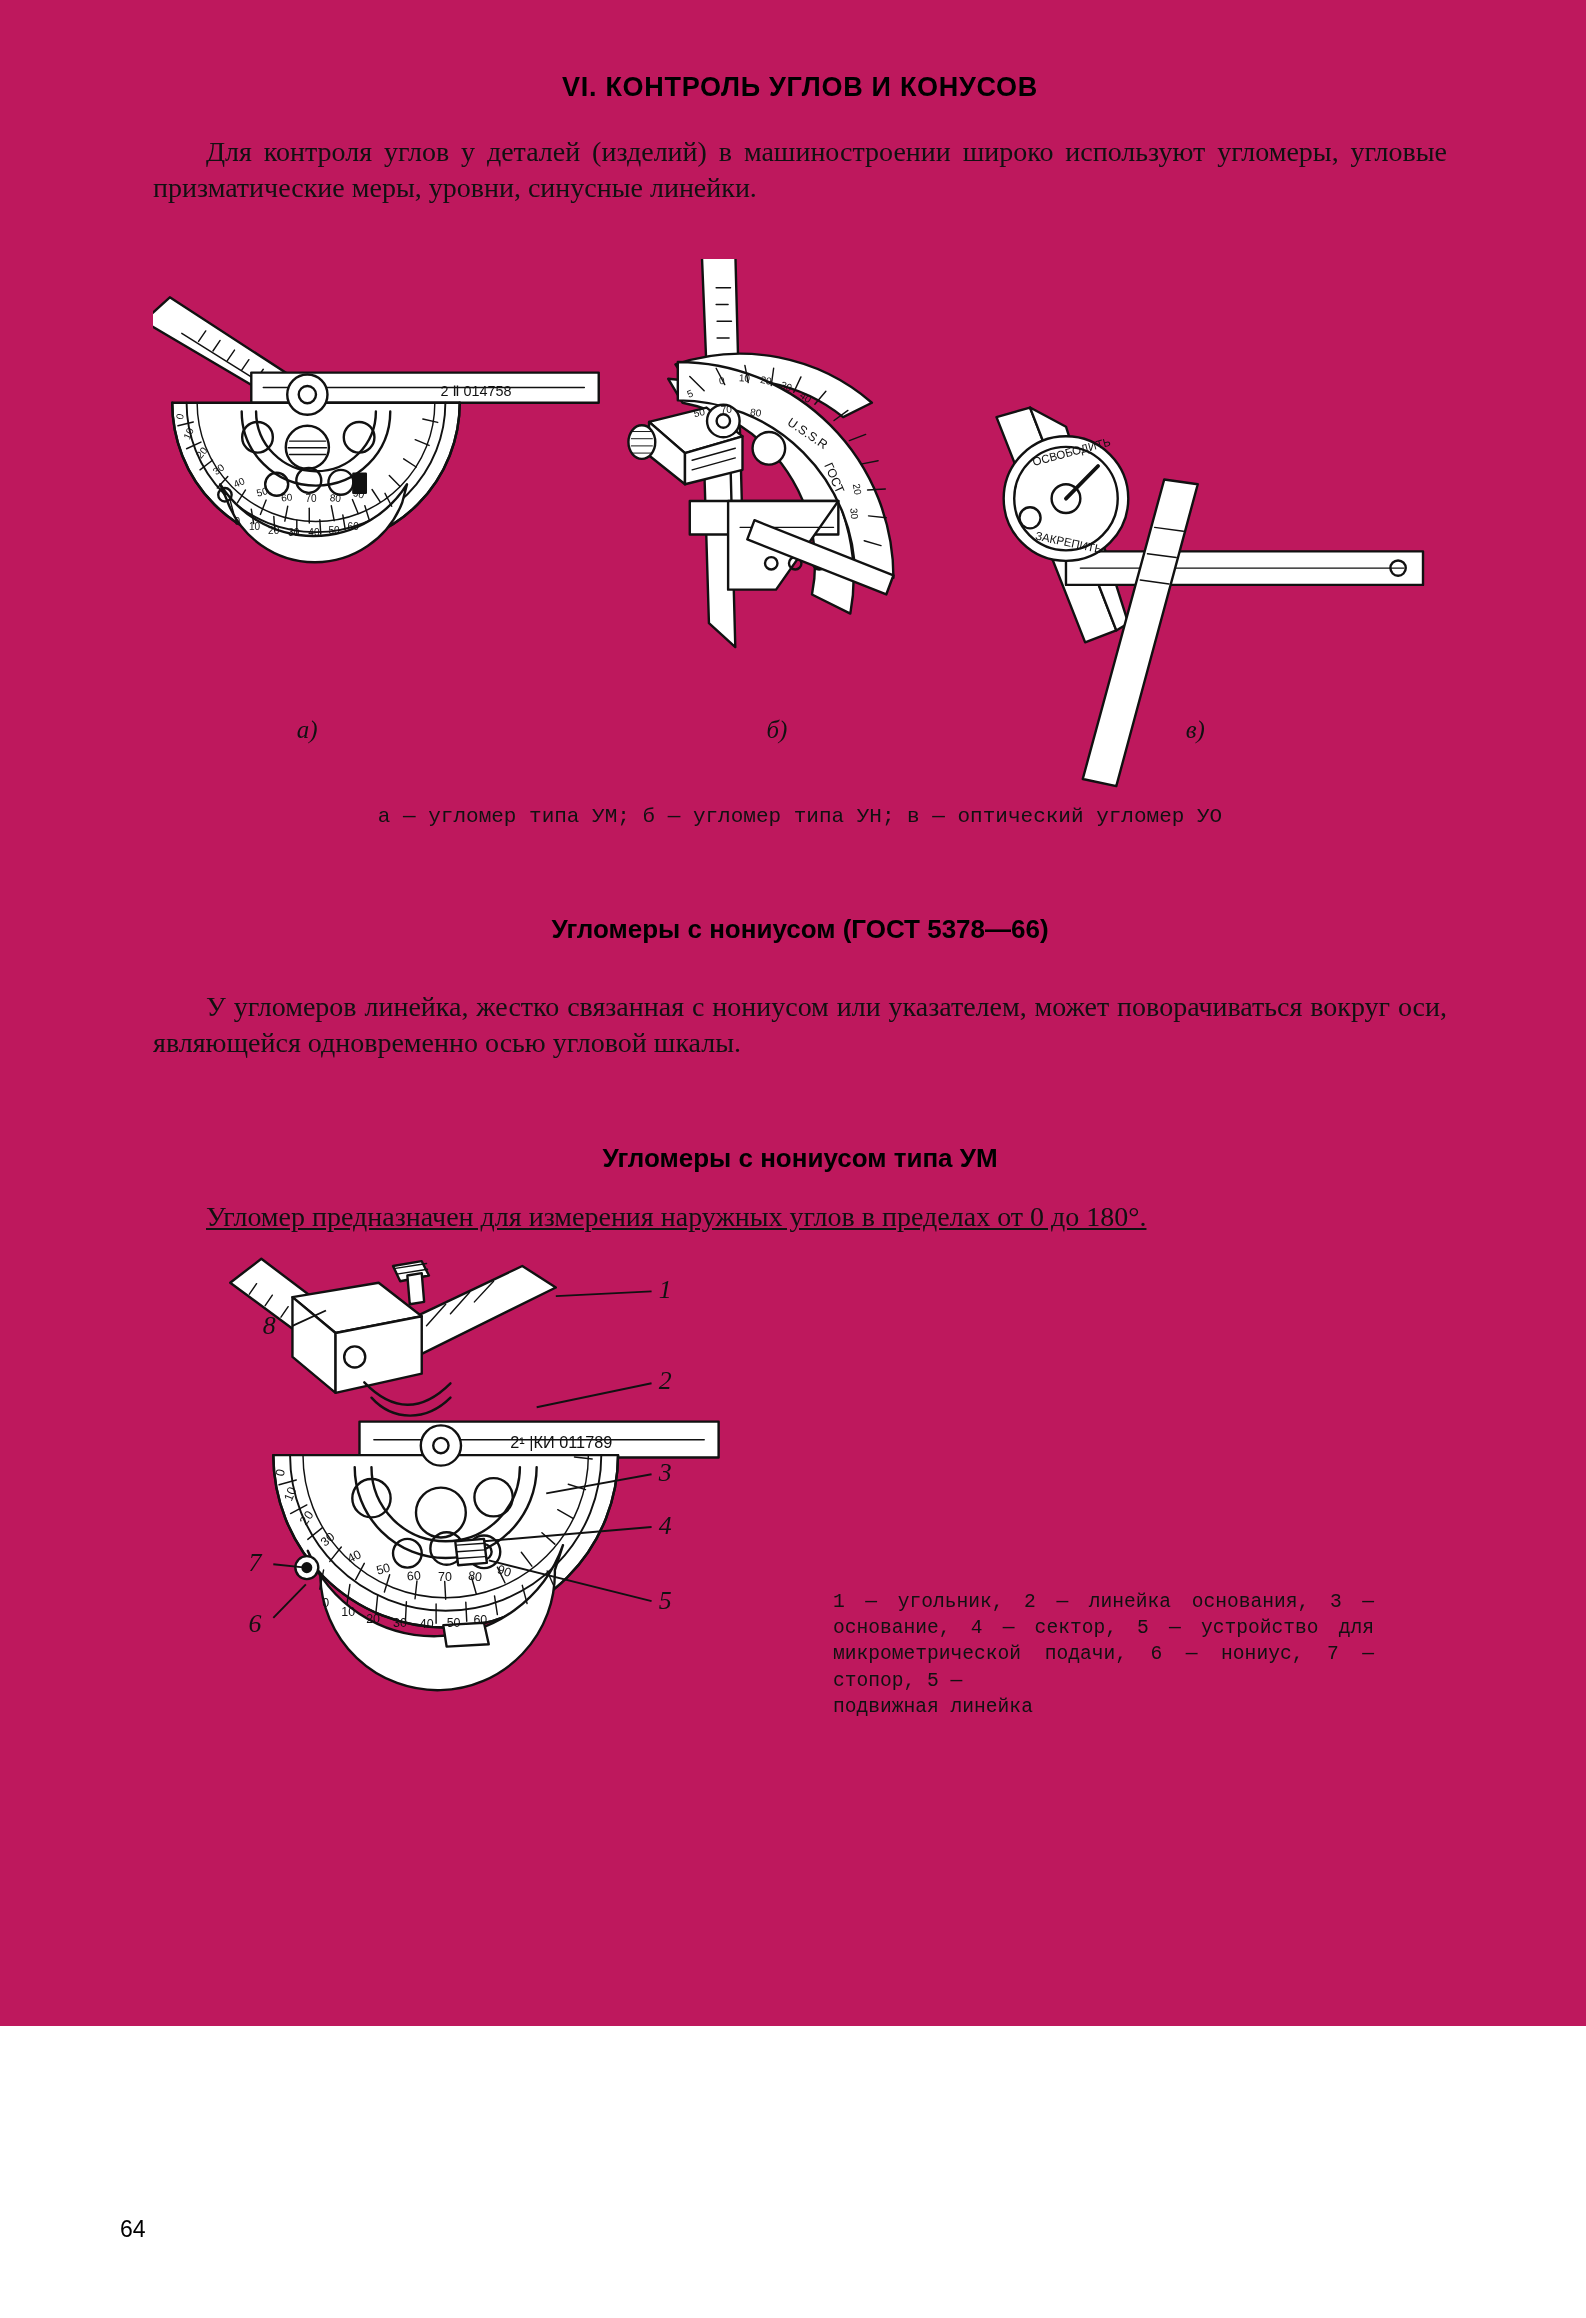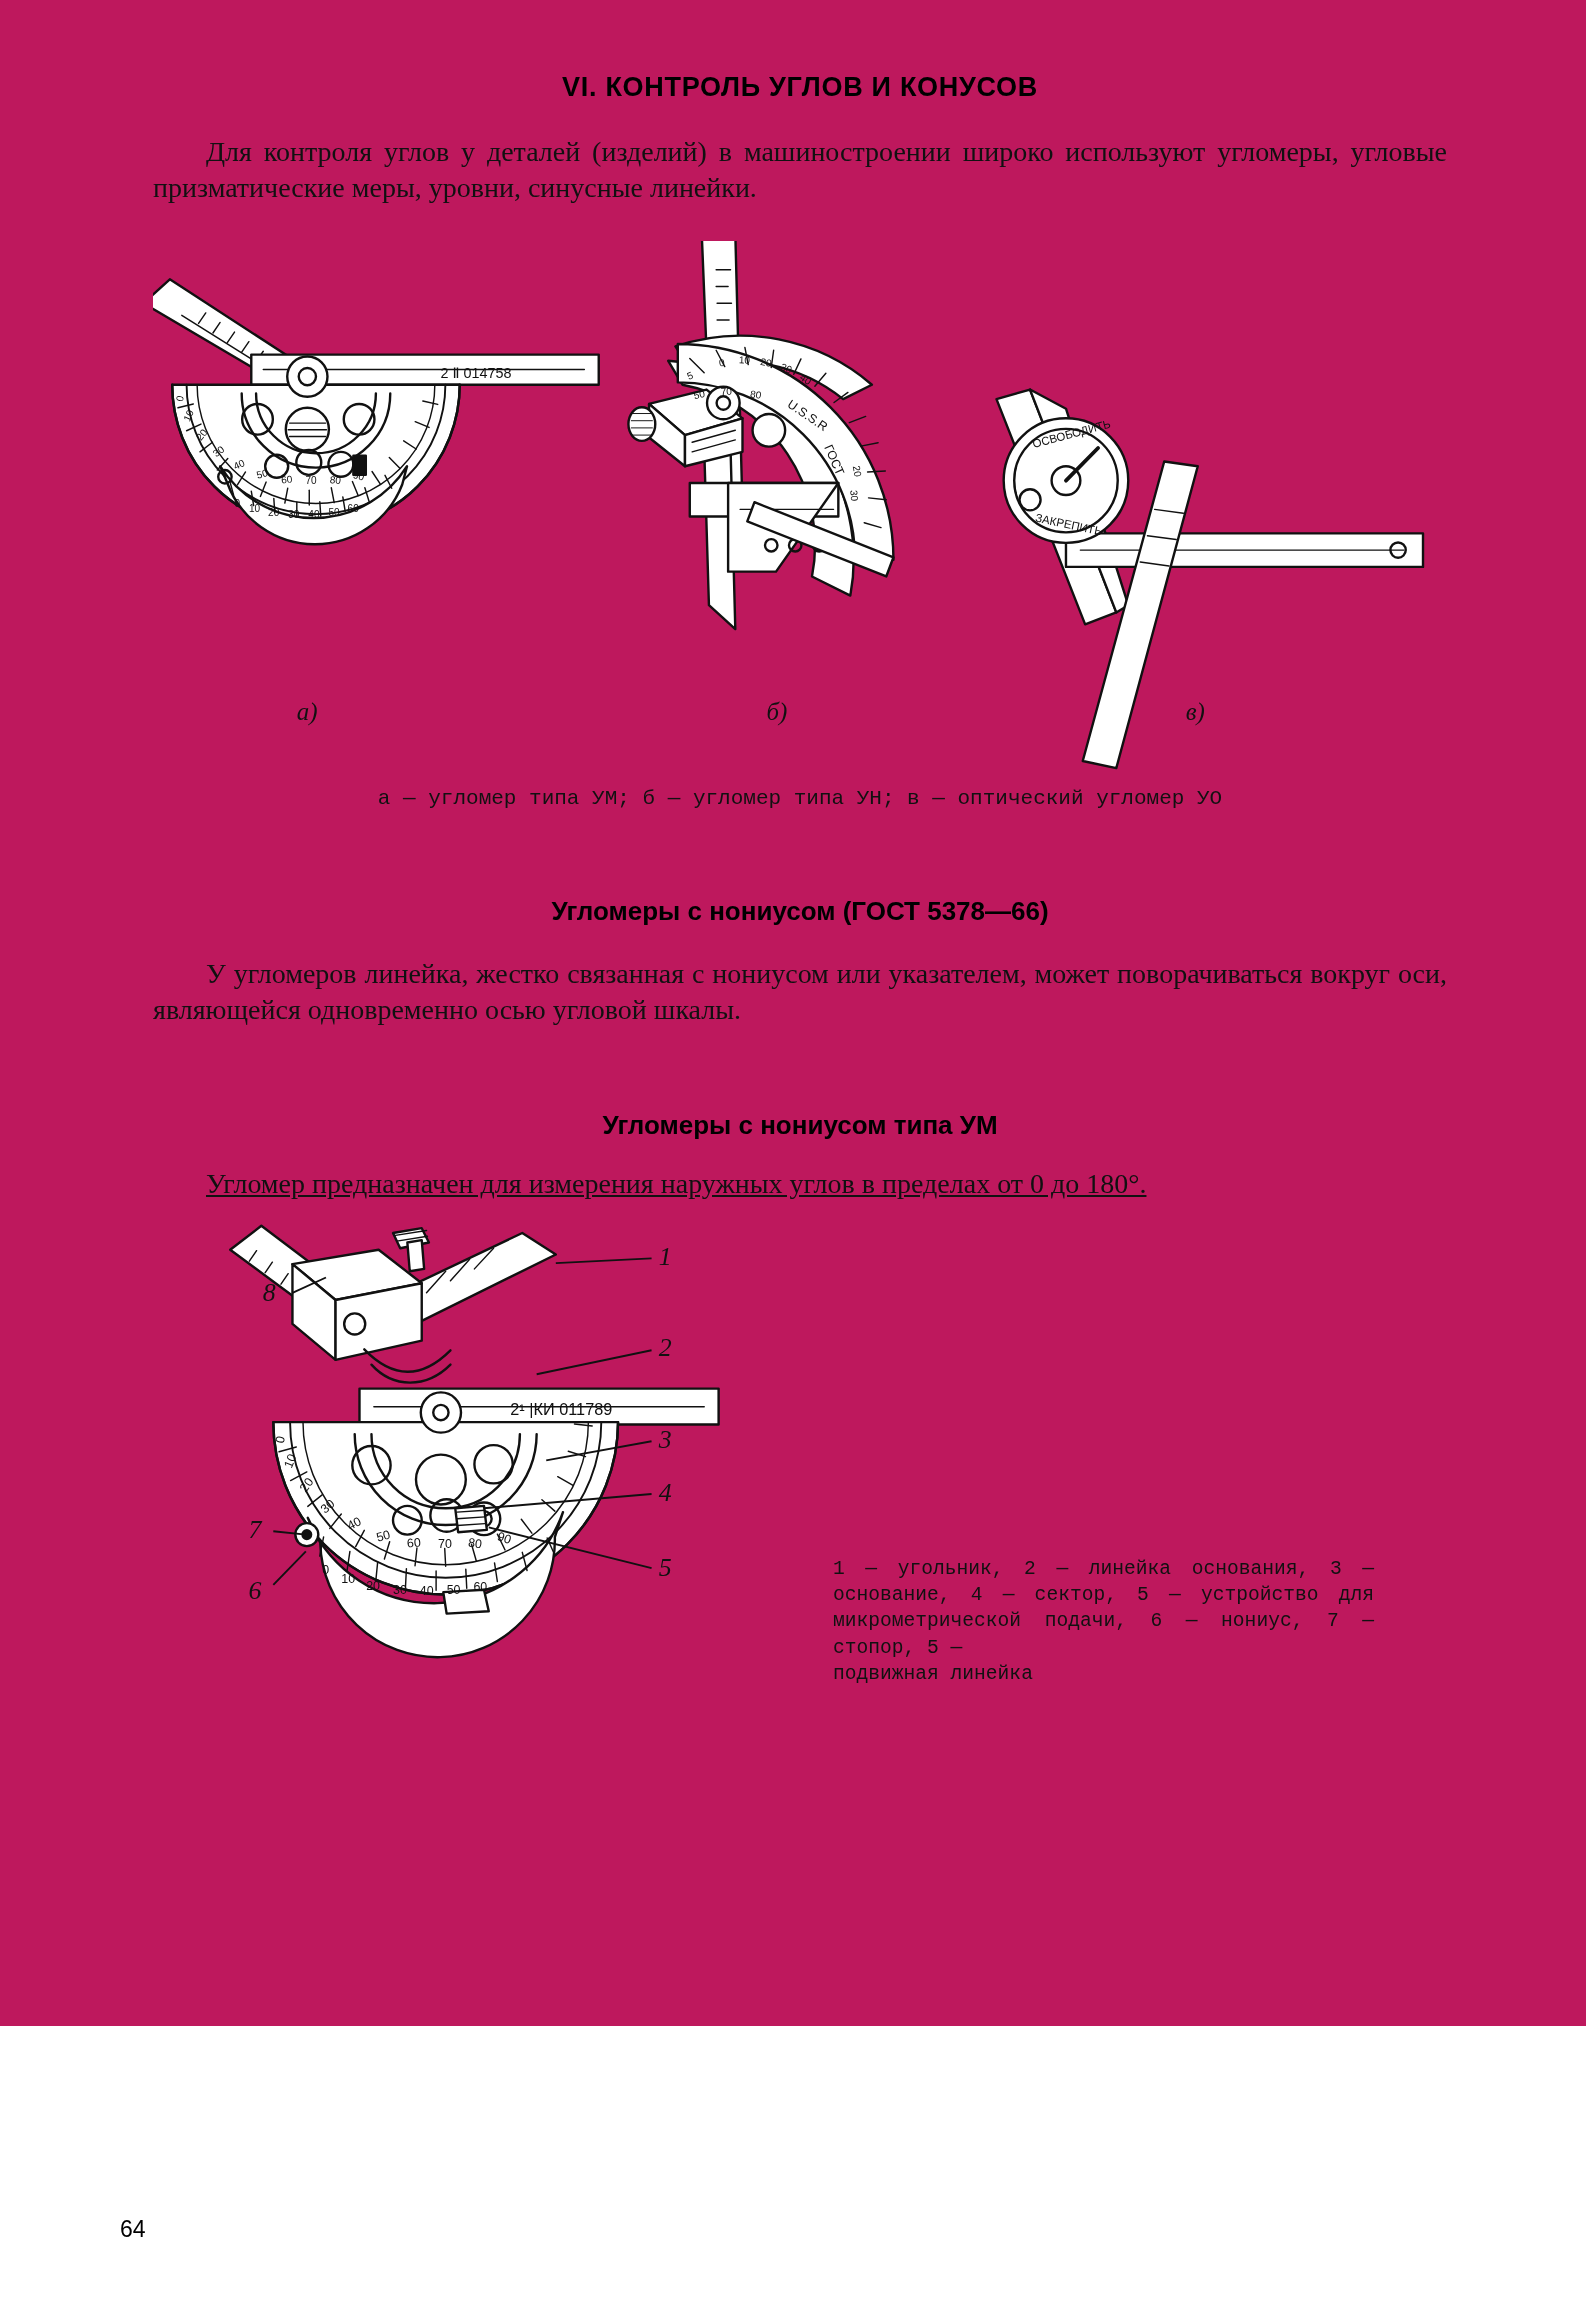--- a/index.html
+++ b/index.html
@@ -92,21 +92,21 @@
   svg { display: block; }
 </style>
 </head>
 <body>
 
 <div class="page">
   <div class="content">
 
     <h1 class="chapter-title">VI. КОНТРОЛЬ УГЛОВ И КОНУСОВ</h1>
 
-    <p class="body-text" style="margin-bottom:34px;">Для контроля углов у деталей (изделий) в машиностроении широко используют угломеры, угловые призматические меры, уровни, синусные линейки.</p>
+    <p class="body-text" style="margin-bottom:52px;">Для контроля углов у деталей (изделий) в машиностроении широко используют угломеры, угловые призматические меры, уровни, синусные линейки.</p>
 
     <div class="figure" style="height:623px;">
       <svg width="1294" height="623" viewBox="0 0 2700 1300">
         <g fill="none" stroke="#111" stroke-width="5" stroke-linejoin="round" stroke-linecap="round">
 
           <polygon points="-20,130 35,80 420,330 390,372" fill="#fff"></polygon>
           <line x1="60" y1="155" x2="370" y2="350" stroke-width="3"></line>
           <g stroke-width="3">
             <line x1="110" y1="150" x2="95" y2="172"></line>
             <line x1="140" y1="170" x2="125" y2="192"></line>
@@ -307,21 +307,21 @@
         <text class="fig-label" x="300" y="1000" font-size="52" font-style="italic" font-family="Liberation Serif, serif" fill="#111">а)</text>
         <text class="fig-label" x="1280" y="1000" font-size="52" font-style="italic" font-family="Liberation Serif, serif" fill="#111">б)</text>
         <text class="fig-label" x="2155" y="1000" font-size="52" font-style="italic" font-family="Liberation Serif, serif" fill="#111">в)</text>
       </svg>
     </div>
 
     <p class="caption" style="margin-top:-77px;">а — угломер типа УМ; б — угломер типа УН; в — оптический угломер УО</p>
 
     <h2 class="section-title" style="margin-top:86px;">Угломеры с нониусом (ГОСТ 5378—66)</h2>
 
-    <p class="body-text" style="margin-top:29px;">У угломеров линейка, жестко связанная с нониусом или указателем, может поворачиваться вокруг оси, являющейся   одновременно осью угловой шкалы.</p>
+    <p class="body-text" style="margin-top:44px;">У угломеров линейка, жестко связанная с нониусом или указателем, может поворачиваться вокруг оси, являющейся   одновременно осью угловой шкалы.</p>
 
     <h2 class="section-title" style="margin-top:81px;">Угломеры с нониусом типа УМ</h2>
 
     <p class="body-text" style="margin-top:25px;text-decoration:underline;">Угломер предназначен для измерения наружных углов в пределах от 0 до 180°.</p>
 
     <div class="figure" style="margin-top:19px; height:565px;">
       <svg width="1294" height="565" viewBox="0 0 2700 1180">
         <g fill="none" stroke="#111" stroke-width="5" stroke-linejoin="round" stroke-linecap="round">
 
           <polygon points="160,60 225,10 430,165 370,215" fill="#fff"></polygon>

